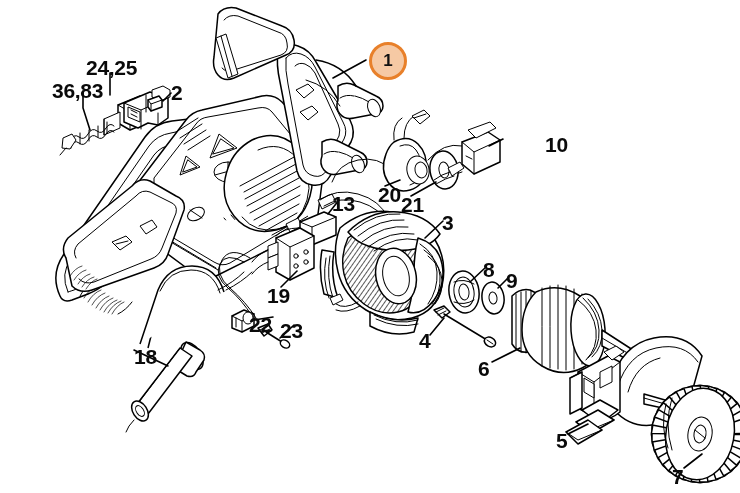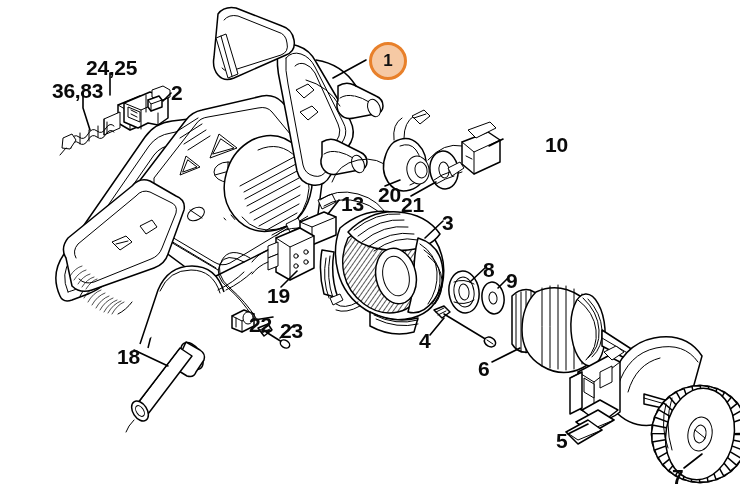--- a/index.html
+++ b/index.html
@@ -579,28 +579,28 @@
   <div class="callout" style="left:52px;  top:80px;">36,83</div>
   <div class="callout" style="left:86px;  top:57px;">24,25</div>
   <div class="callout" style="left:171px; top:82px;">2</div>
 
   <div class="hl-wrap" style="left:369px; top:42px;">
     <div class="hl-circle"></div>
     <div class="hl-num">1</div>
   </div>
 
   <div class="callout" style="left:505px; top:134px;margin-left:40px;">10</div>
-  <div class="callout" style="left:341px; top:193px;">13</div>
+  <div class="callout" style="left:332px; top:193px;">13</div>
   <div class="callout" style="left:378px; top:184px;">20</div>
   <div class="callout" style="left:401px; top:194px;">21</div>
   <div class="callout" style="left:442px; top:212px;">3</div>
   <div class="callout" style="left:483px; top:259px;">8</div>
   <div class="callout" style="left:506px; top:270px;">9</div>
   <div class="callout" style="left:267px; top:285px;text-align:center;">19</div>
   <div class="callout" style="left:249px; top:314px;">22</div>
   <div class="callout" style="left:280px; top:320px;">23</div>
   <div class="callout" style="left:419px; top:330px;">4</div>
-  <div class="callout" style="left:117px; top:346px;">18</div>
+  <div class="callout" style="left:134px; top:346px;">18</div>
   <div class="callout" style="left:478px; top:358px;">6</div>
   <div class="callout" style="left:556px; top:430px;">5</div>
   <div class="callout" style="left:672px; top:466px;">7</div>
 
 </div>
 
 </body></html>

